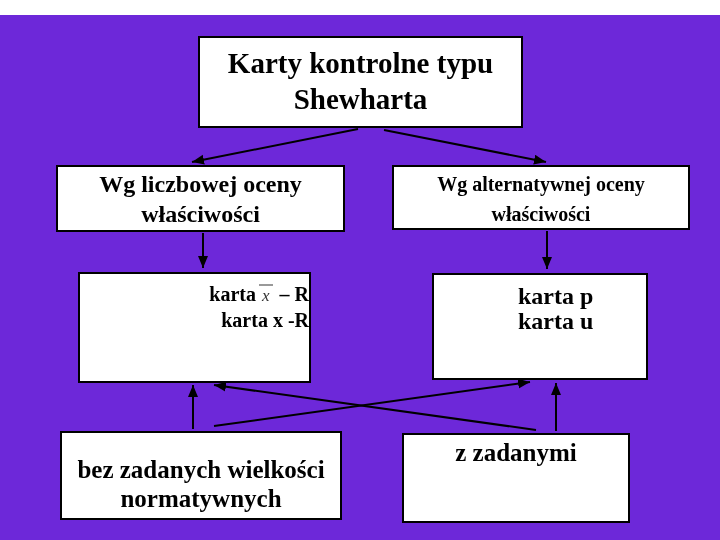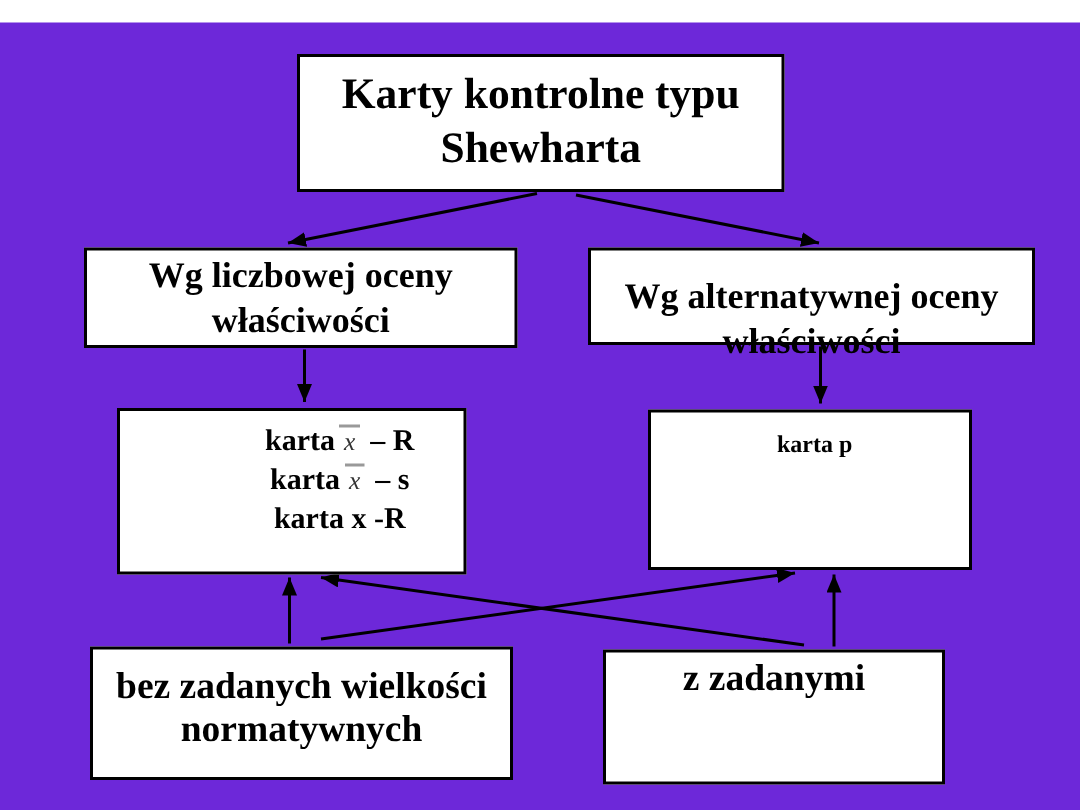--- a/index.html
+++ b/index.html
@@ -36,35 +36,35 @@
   .title-box {
     left: 198px; top: 21px; width: 325px; height: 92px;
     font-size: 29px; line-height: 36px; padding-top: 7px;
   }
   .branch-left-box {
     left: 56px; top: 150px; width: 289px; height: 67px;
     font-size: 24px; line-height: 30px; padding-top: 2px;
   }
   .branch-right-box {
     left: 392px; top: 150px; width: 298px; height: 65px;
-    font-size: 24px; line-height: 30px; padding-top: 16px;
+    font-size: 20px; line-height: 30px; padding-top: 2px;
   }
   .charts-left-box {
     left: 78px; top: 257px; width: 233px; height: 111px;
     font-size: 20px; line-height: 26px;
-    text-align: center; padding: 7px 0 16px 64px;
+    text-align: right; padding: 7px 0 16px 64px;
   }
   .charts-right-box {
     left: 432px; top: 258px; width: 216px; height: 107px;
-    font-size: 16px; line-height: 25px;
+    font-size: 24px; line-height: 25px;
     text-align: left; padding: 9px 12px 0 84px;
   }
   .norms-left-box {
     left: 60px; top: 416px; width: 282px; height: 89px;
-    font-size: 25px; line-height: 29px; padding-top: 10px;
+    font-size: 25px; line-height: 29px; padding-top: 22px;
   }
   .norms-right-box {
     left: 402px; top: 418px; width: 228px; height: 90px;
     font-size: 25px; line-height: 27px; padding-top: 4px;
   }
   .xbar {
     display: inline-block;
     font-weight: normal;
     font-style: italic;
     font-size: 17px;
@@ -115,28 +115,26 @@
 
   <div class="box branch-right-box">
     <div>Wg alternatywnej oceny</div>
     <div>właściwości</div>
   </div>
 
   <div class="box charts-left-box">
     <div>
       <span>karta</span><span class="xbar">x</span><span class="sfx">– R</span>
     </div>
-    <div>
-      <span>karta</span><span class="xbar">x</span><span class="sfx">– s</span>
-    </div>
     <div>karta x -R</div>
   </div>
 
   <div class="box charts-right-box">
     <div>karta p</div>
+    <div>karta u</div>
   </div>
 
   <div class="box norms-left-box">
     <div>bez zadanych wielkości</div>
     <div>normatywnych</div>
   </div>
 
   <div class="box norms-right-box">
     <div>z zadanymi</div>
   </div>

